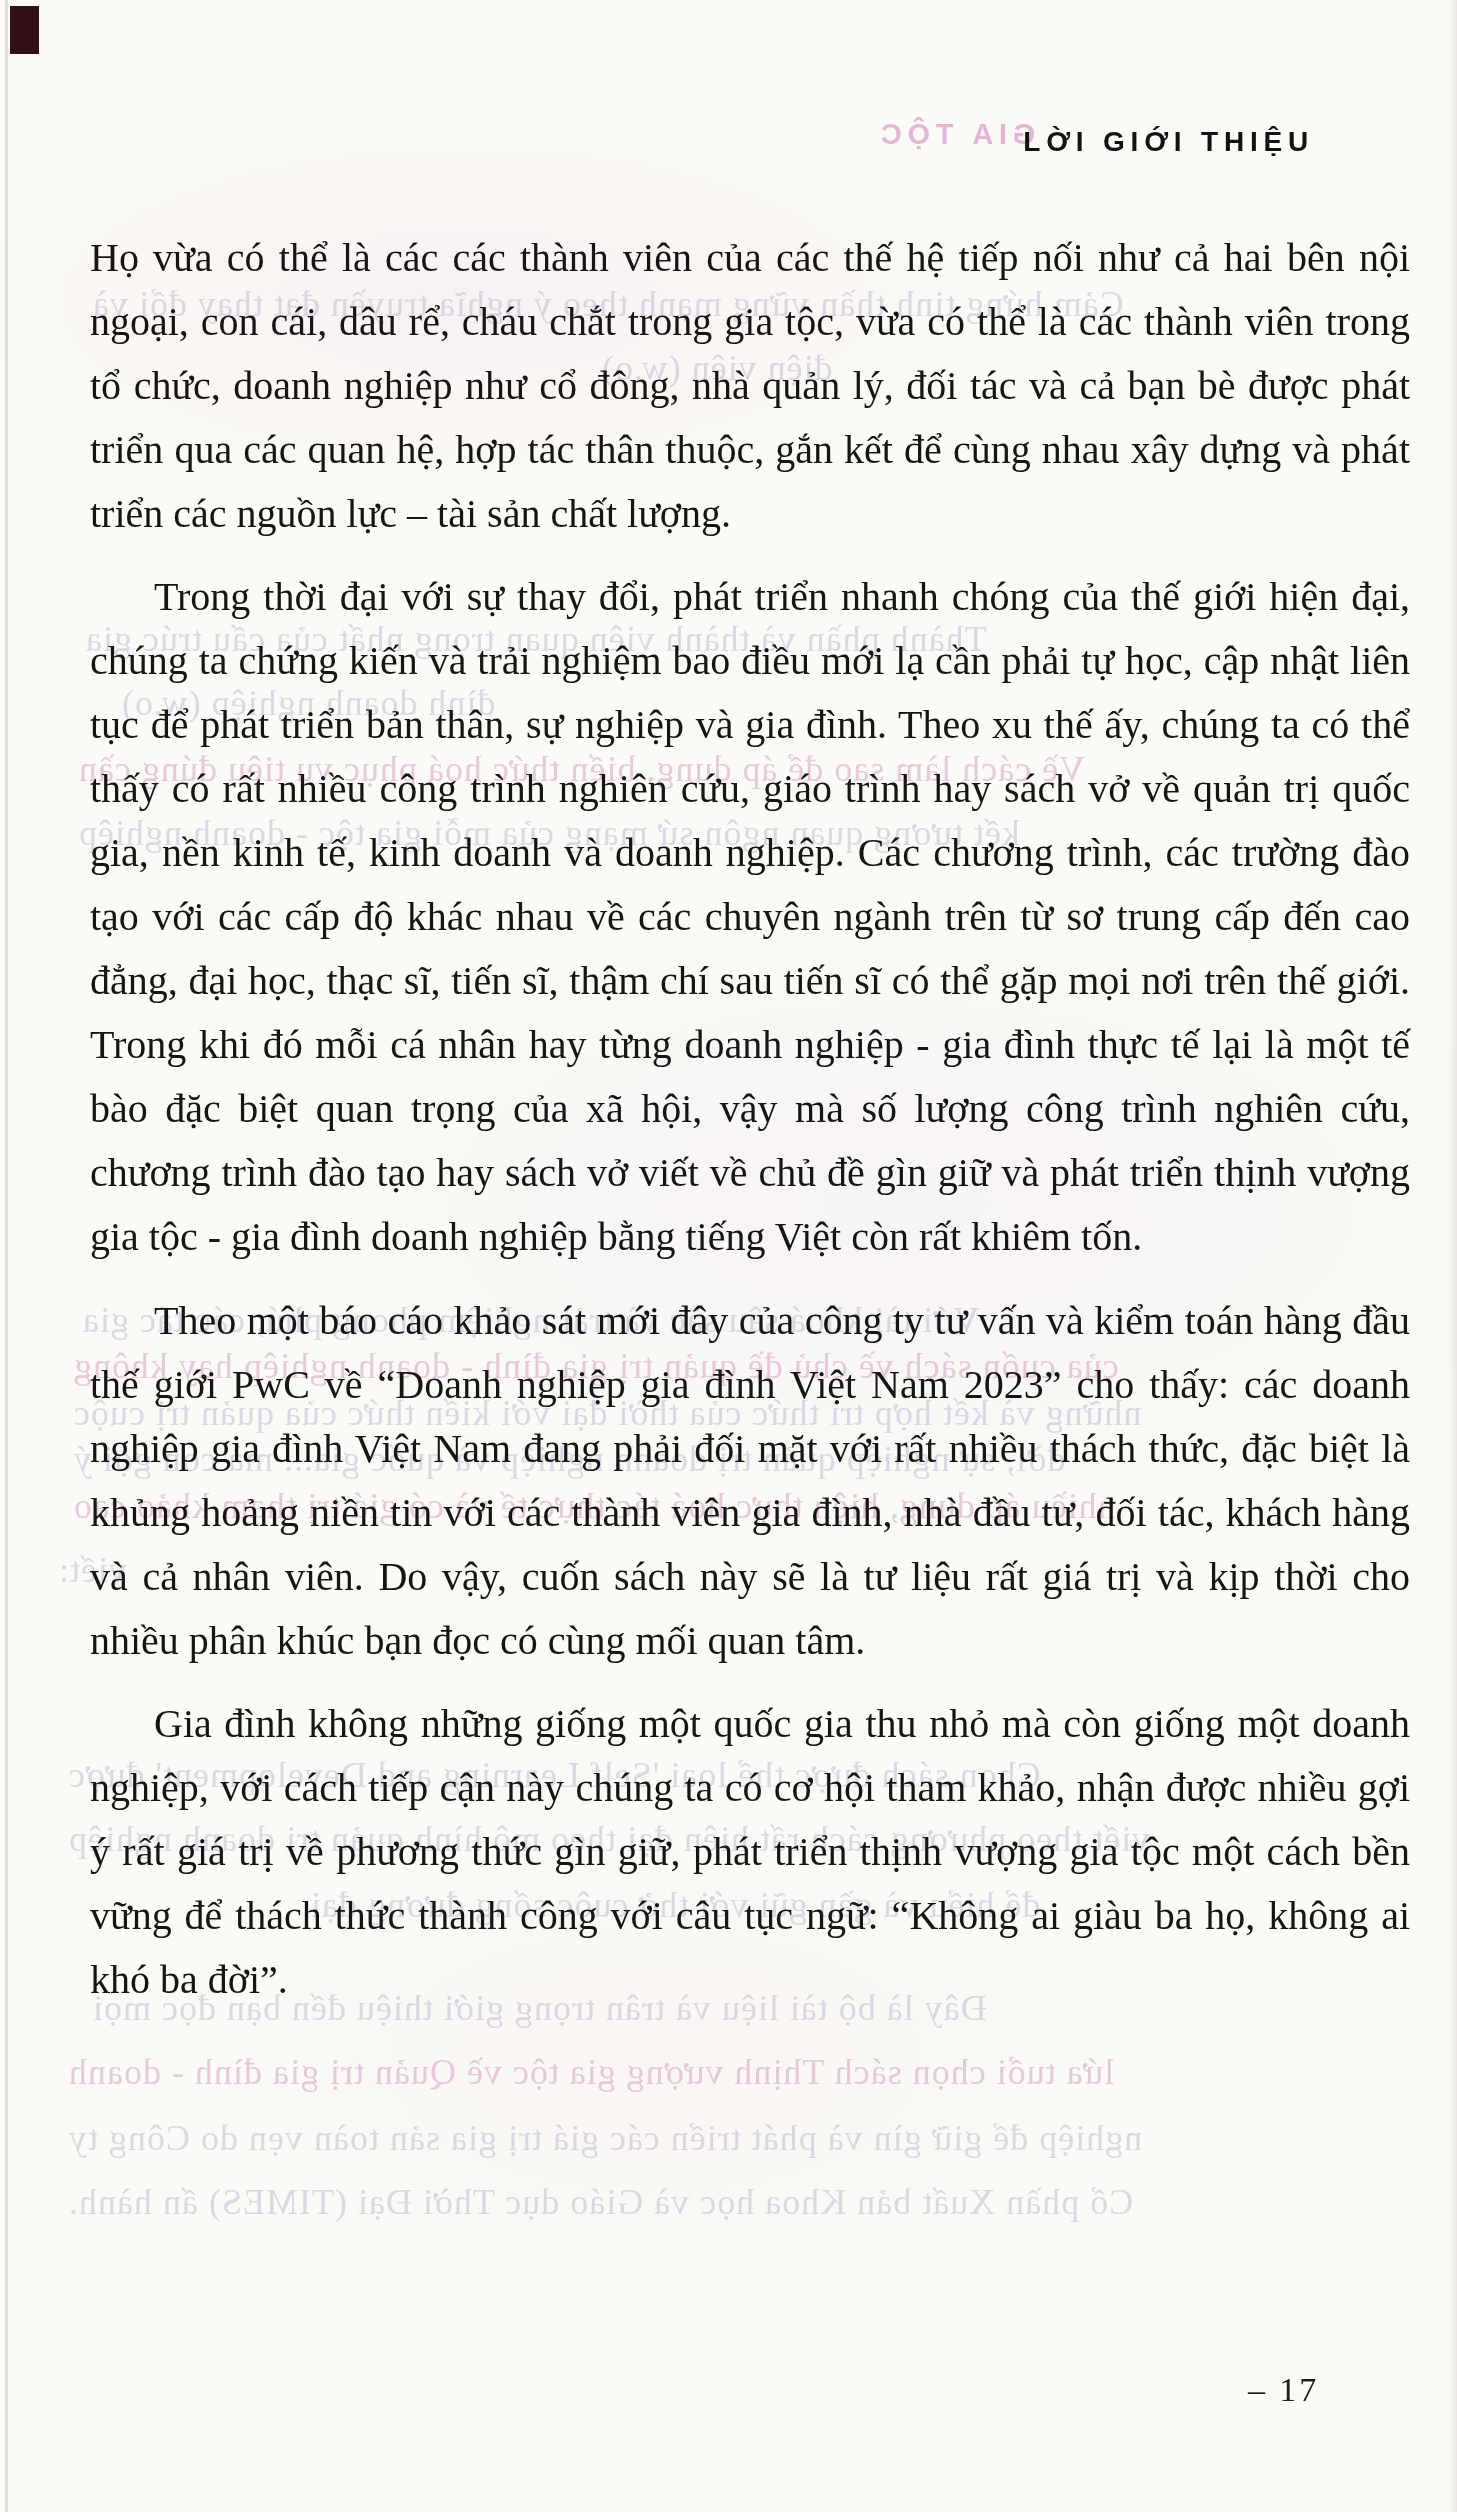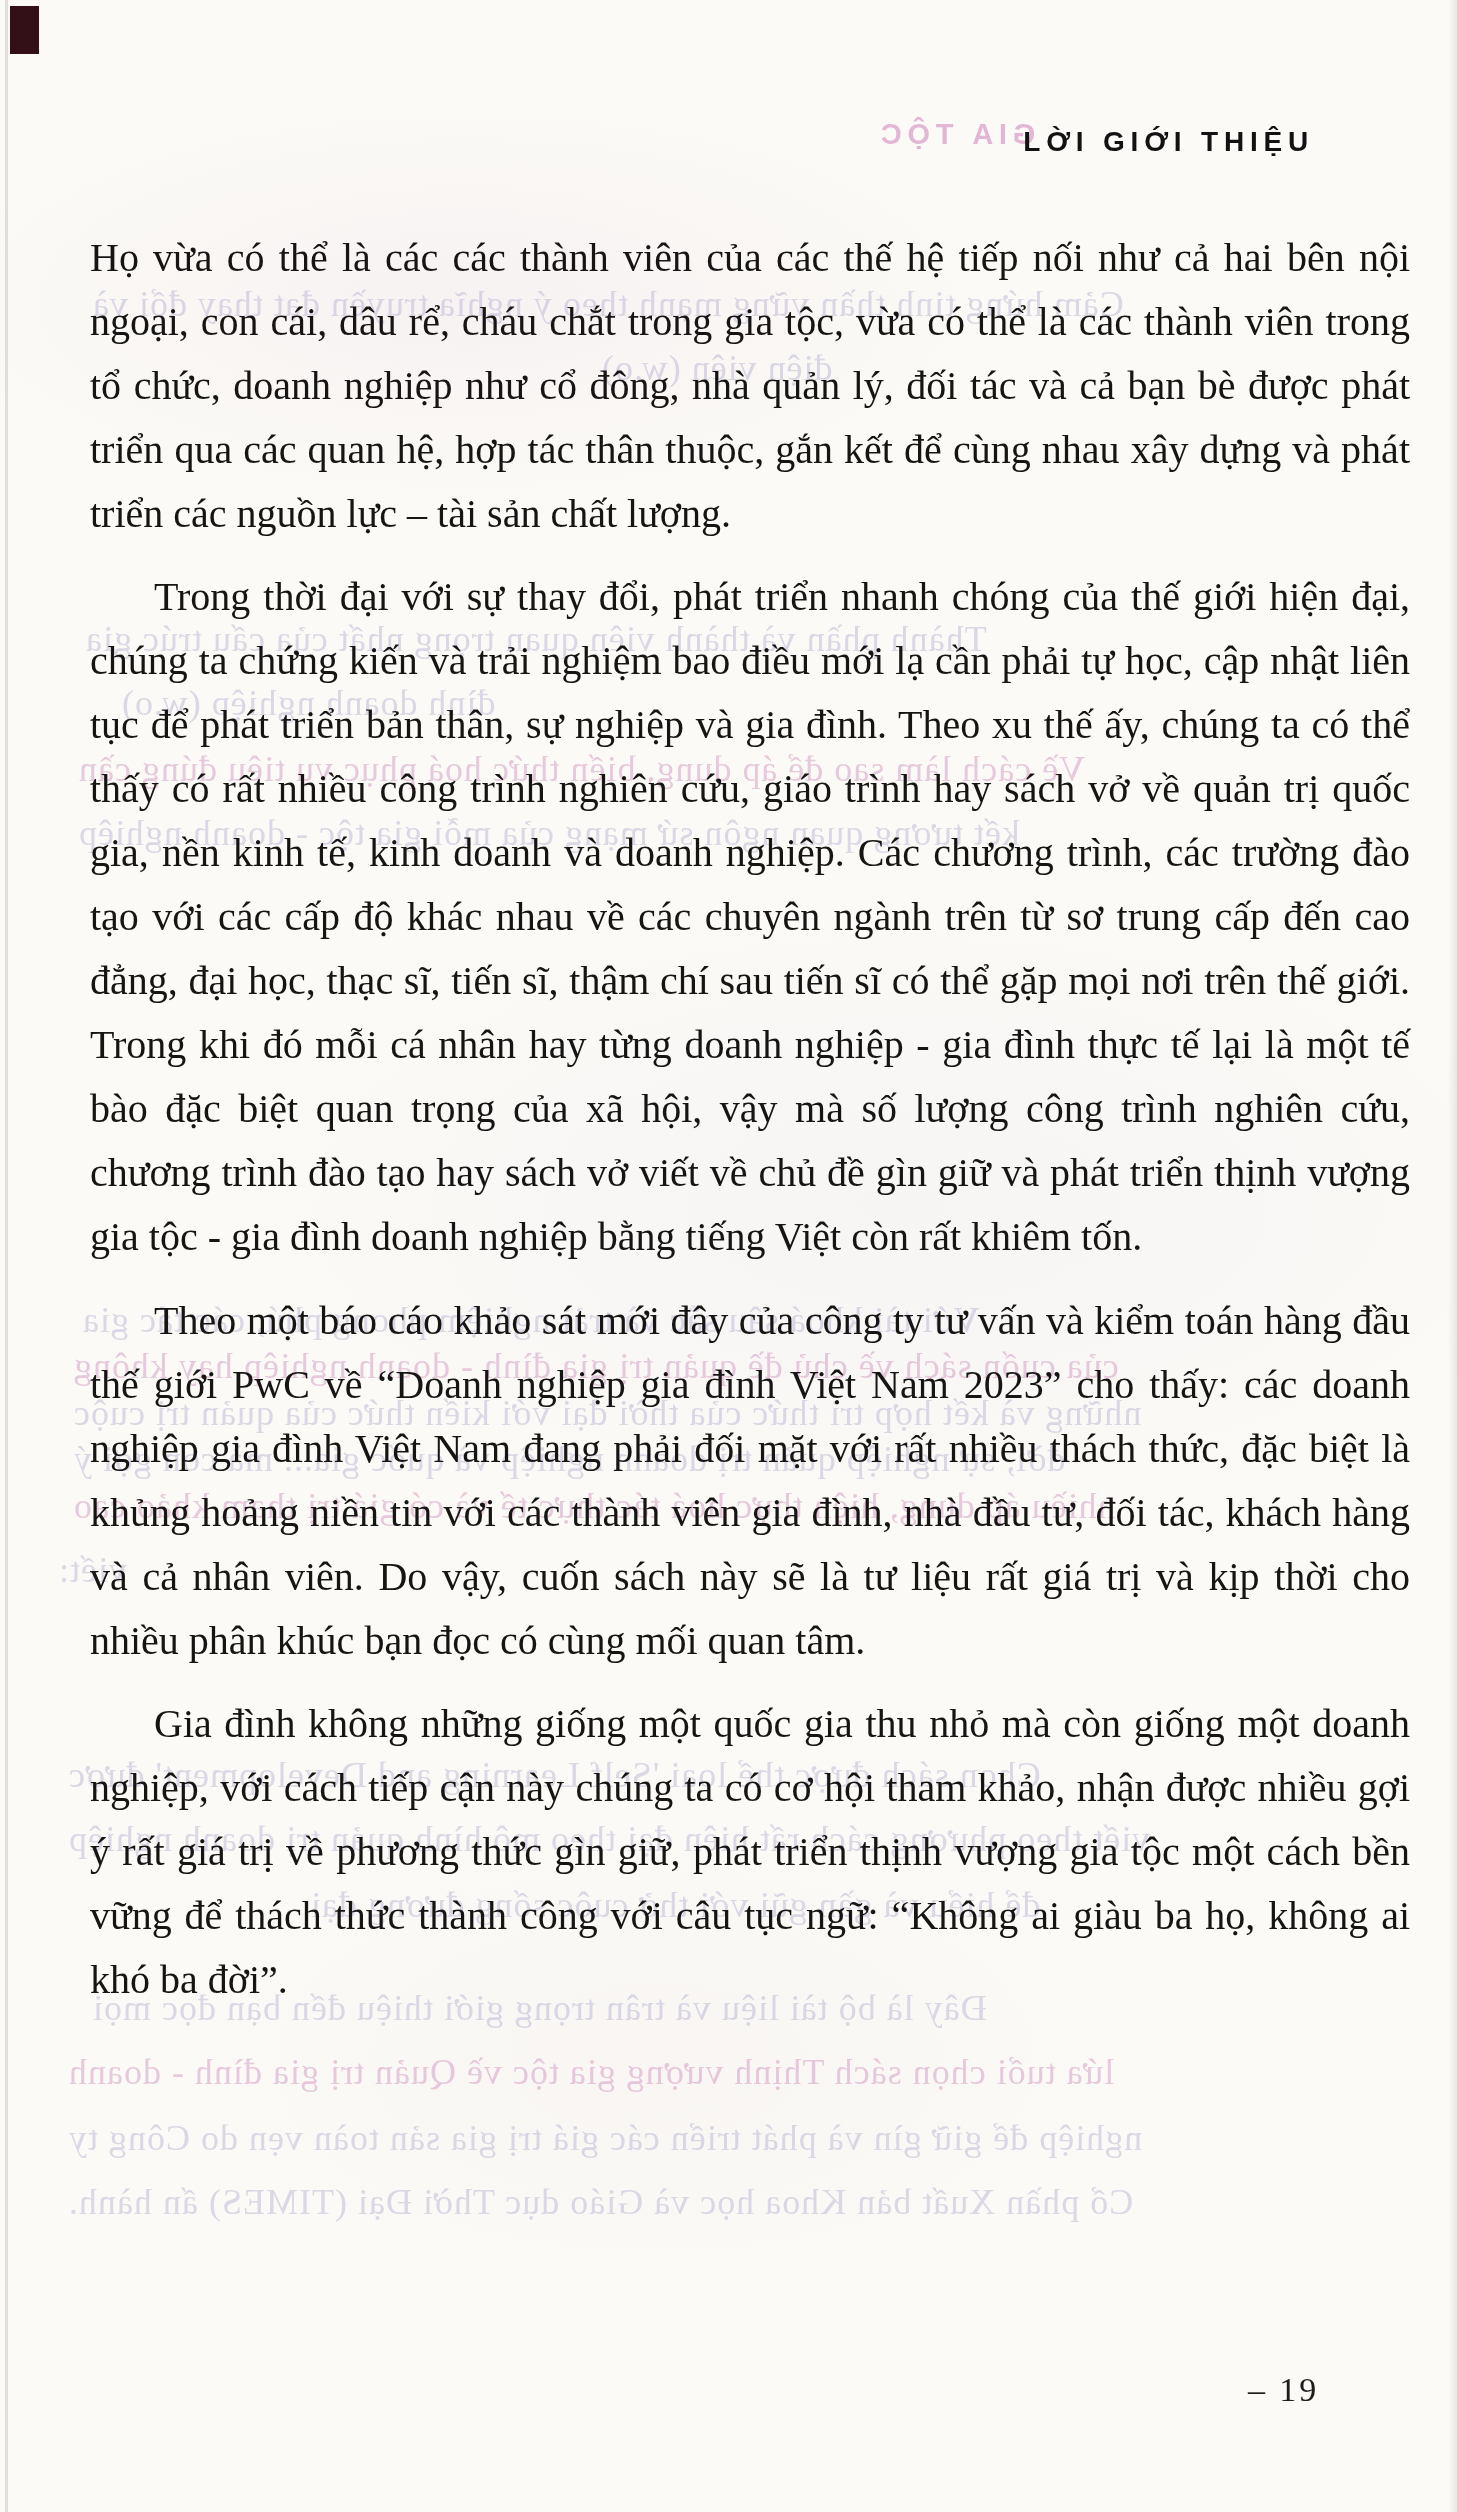--- a/index.html
+++ b/index.html
@@ -95,16 +95,16 @@
 
   <h1 class="header">LỜI GIỚI THIỆU</h1>
 
   <div class="content">
     <p>Họ vừa có thể là các các thành viên của các thế hệ tiếp nối như cả hai bên nội ngoại, con cái, dâu rể, cháu chắt trong gia tộc, vừa có thể là các thành viên trong tổ chức, doanh nghiệp như cổ đông, nhà quản lý, đối tác và cả bạn bè được phát triển qua các quan hệ, hợp tác thân thuộc, gắn kết để cùng nhau xây dựng và phát triển các nguồn lực – tài sản chất lượng.</p>
     <p>Trong thời đại với sự thay đổi, phát triển nhanh chóng của thế giới hiện đại, chúng ta chứng kiến và trải nghiệm bao điều mới lạ cần phải tự học, cập nhật liên tục để phát triển bản thân, sự nghiệp và gia đình. Theo xu thế ấy, chúng ta có thể thấy có rất nhiều công trình nghiên cứu, giáo trình hay sách vở về quản trị quốc gia, nền kinh tế, kinh doanh và doanh nghiệp. Các chương trình, các trường đào tạo với các cấp độ khác nhau về các chuyên ngành trên từ sơ trung cấp đến cao đẳng, đại học, thạc sĩ, tiến sĩ, thậm chí sau tiến sĩ có thể gặp mọi nơi trên thế giới. Trong khi đó mỗi cá nhân hay từng doanh nghiệp - gia đình thực tế lại là một tế bào đặc biệt quan trọng của xã hội, vậy mà số lượng công trình nghiên cứu, chương trình đào tạo hay sách vở viết về chủ đề gìn giữ và phát triển thịnh vượng gia tộc - gia đình doanh nghiệp bằng tiếng Việt còn rất khiêm tốn.</p>
     <p>Theo một báo cáo khảo sát mới đây của công ty tư vấn và kiểm toán hàng đầu thế giới PwC về “Doanh nghiệp gia đình Việt Nam 2023” cho thấy: các doanh nghiệp gia đình Việt Nam đang phải đối mặt với rất nhiều thách thức, đặc biệt là khủng hoảng niền tin với các thành viên gia đình, nhà đầu tư, đối tác, khách hàng và cả nhân viên. Do vậy, cuốn sách này sẽ là tư liệu rất giá trị và kịp thời cho nhiều phân khúc bạn đọc có cùng mối quan tâm.</p>
     <p>Gia đình không những giống một quốc gia thu nhỏ mà còn giống một doanh nghiệp, với cách tiếp cận này chúng ta có cơ hội tham khảo, nhận được nhiều gợi ý rất giá trị về phương thức gìn giữ, phát triển thịnh vượng gia tộc một cách bền vững để thách thức thành công với câu tục ngữ: “Không ai giàu ba họ, không ai khó ba đời”.</p>
   </div>
 
-  <div class="page-number">– 19</div>
+  <div class="page-number">– 17</div>
 
 </div>
 
 
 </body></html>

